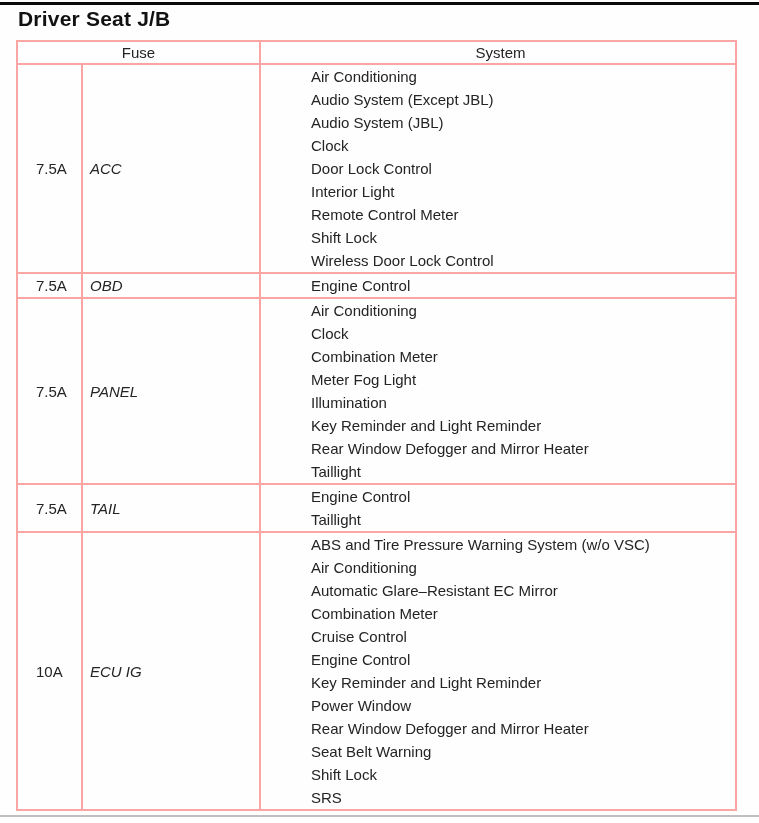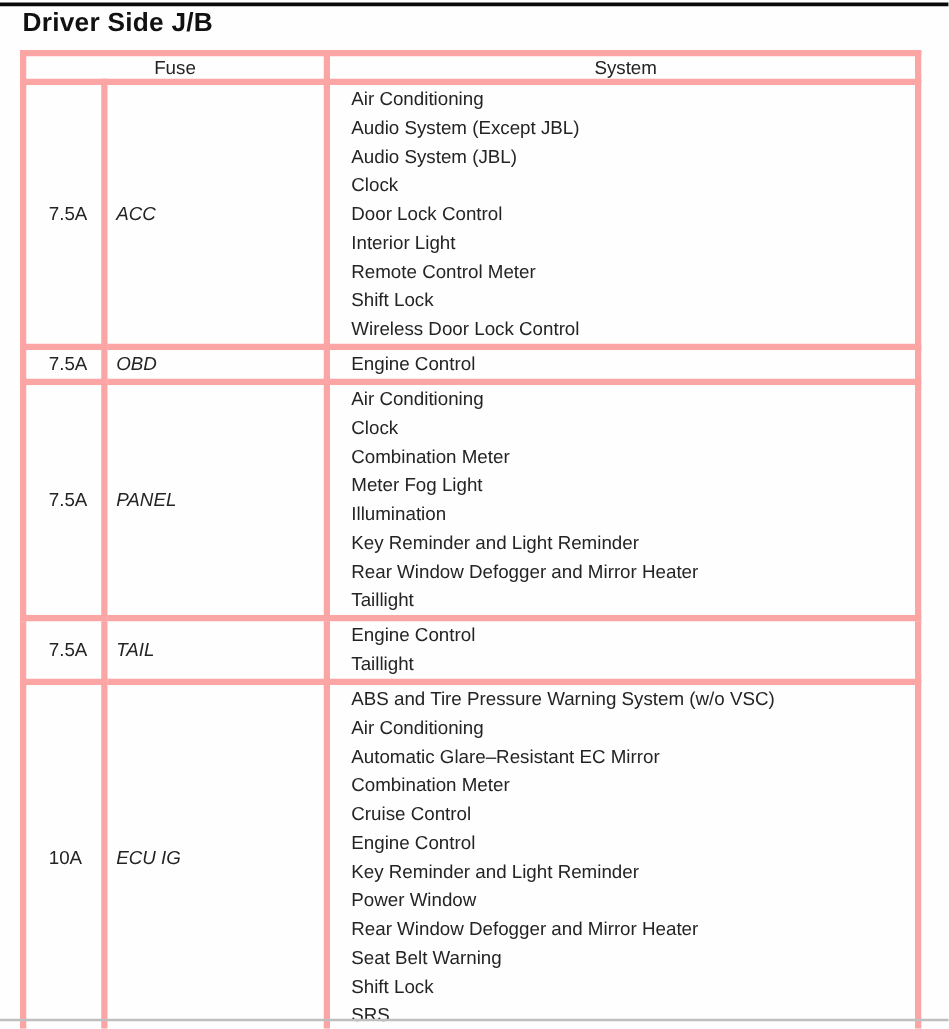--- a/index.html
+++ b/index.html
@@ -40,21 +40,21 @@
     position: absolute;
     top: 40px; left: 16px;
     width: 721px;
     border-collapse: collapse;
     table-layout: fixed;
     font-size: 15px;
     color: #242424;
   }
   table.fuse-table th,
   table.fuse-table td {
-    border: 5px solid #fca5a5;
+    border: 2px solid #fca5a5;
     font-weight: normal;
     vertical-align: middle;
   }
   col.col-amp  { width: 65px; }
   col.col-name { width: 178px; }
   th.fuse-header {
     height: 23px;
     text-align: center;
     padding: 0;
   }
@@ -72,29 +72,30 @@
     white-space: nowrap;
     font-style: italic;
   }
   td.system-cell { padding: 0; }
   .system-item {
     height: 23px;
     line-height: 23px;
     padding-left: 17px;
     white-space: nowrap;
     overflow: hidden;
+    margin-left: 33px;
   }
 </style>
 </head>
 <body>
 
 <div class="page">
   <div class="top-rule"></div>
 
-  <h1 class="page-title">Driver Side J/B</h1>
+  <h1 class="page-title">Driver Seat J/B</h1>
 
   <table class="fuse-table">
     <colgroup>
       <col class="col-amp">
       <col class="col-name">
       <col class="col-system">
     </colgroup>
     <thead>
       <tr>
         <th class="fuse-header" colspan="2">Fuse</th>

